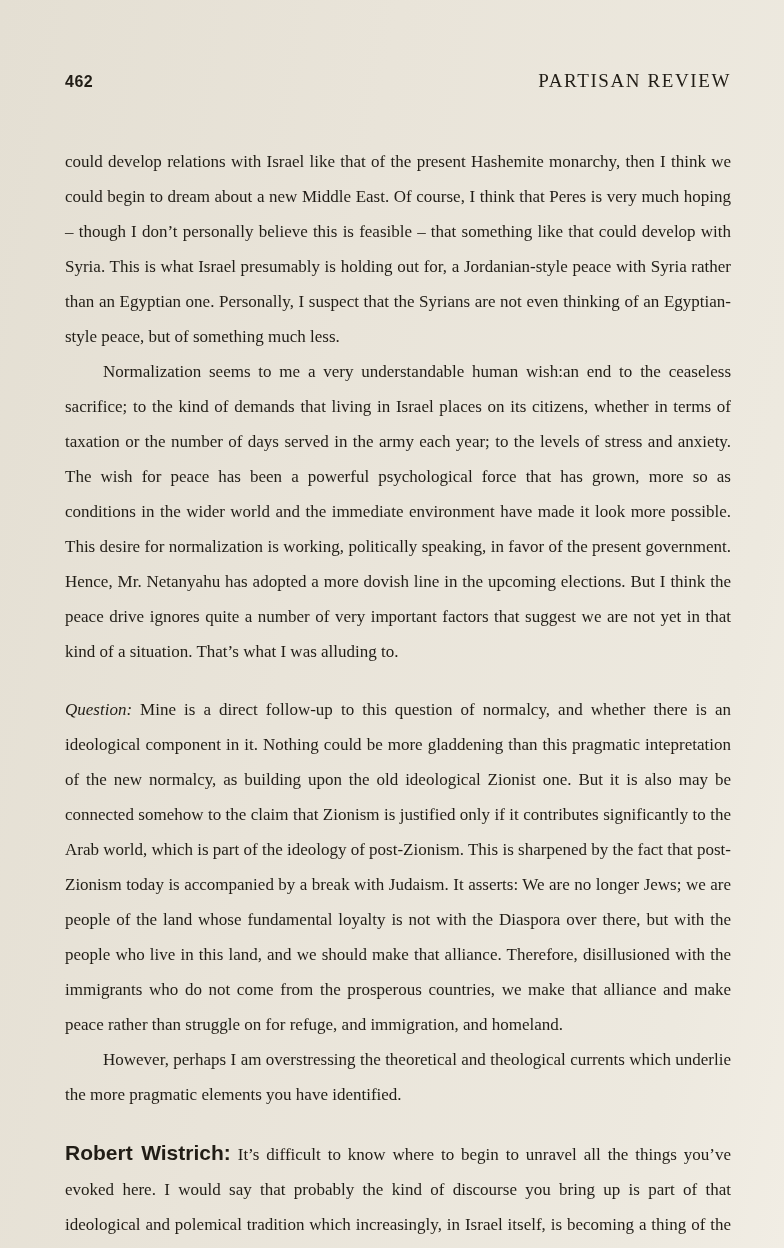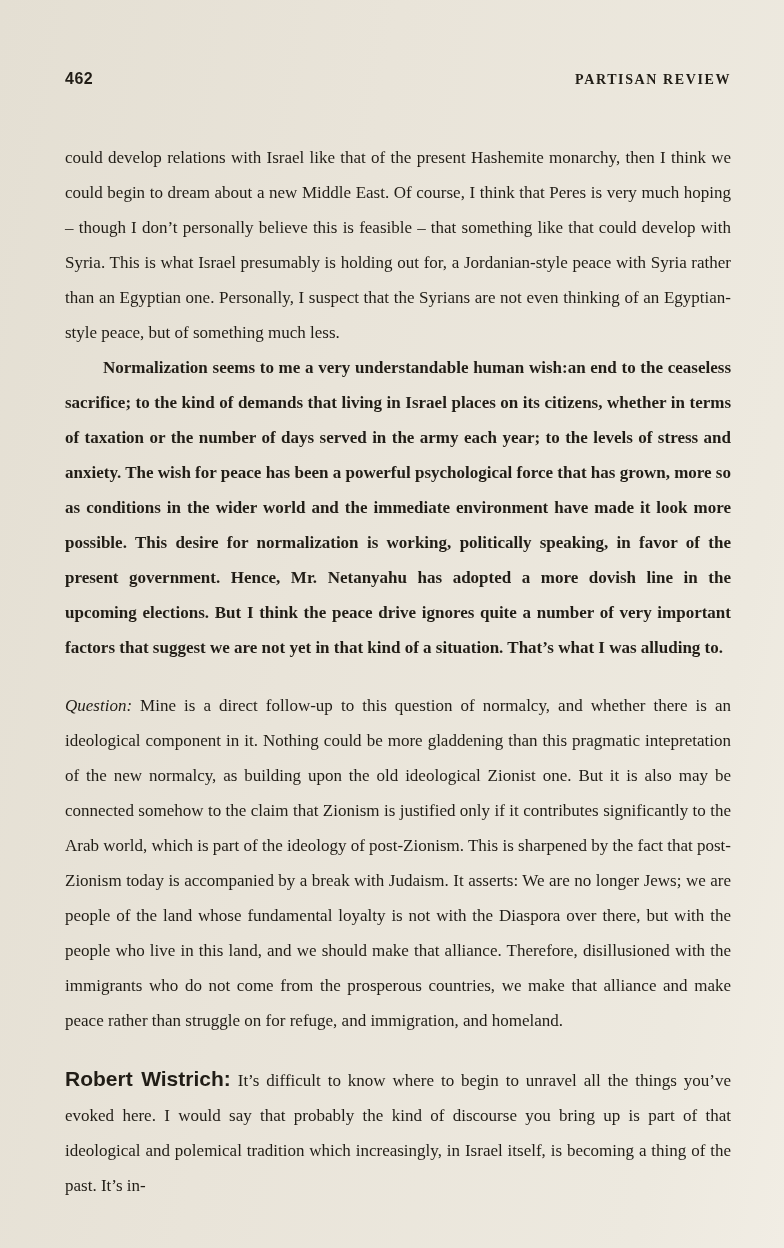--- a/index.html
+++ b/index.html
@@ -26,36 +26,34 @@
     justify-content: space-between;
     align-items: baseline;
   }
   .page-num {
     font-family: "Liberation Sans", sans-serif;
     font-weight: bold;
     font-size: 16px;
     letter-spacing: 0.5px;
   }
   .journal {
-    font-size: 14px;
+    font-size: 19px;
     letter-spacing: 1.6px;
-    font-weight: bold;
   }
   .body-text {
     margin-top: 52px;
     font-size: 17px;
     line-height: 35px;
     text-align: justify;
   }
   .body-text p {
     margin: 0;
   }
   .body-text p.indent {
     text-indent: 38px;
-    font-weight: bold;
   }
   .body-text p.gap {
     margin-top: 23px;
   }
   .lead-italic {
     font-style: italic;
   }
   .lead-bold {
     font-family: "Liberation Sans", sans-serif;
     font-weight: bold;
@@ -67,15 +65,16 @@
 
 <div class="page">
   <div class="header">
     <span class="page-num">462</span>
     <span class="journal">PARTISAN REVIEW</span>
   </div>
   <div class="body-text">
       <p>could develop relations with Israel like that of the present Hashemite monarchy, then I think we could begin to dream about a new Middle East. Of course, I think that Peres is very much hoping – though I don’t personally believe this is feasible – that something like that could develop with Syria. This is what Israel presumably is holding out for, a Jordanian-style peace with Syria rather than an Egyptian one. Personally, I suspect that the Syrians are not even thinking of an Egyptian-style peace, but of something much less.</p>
       <p class="indent">Normalization seems to me a very understandable human wish:an end to the ceaseless sacrifice; to the kind of demands that living in Israel places on its citizens, whether in terms of taxation or the number of days served in the army each year; to the levels of stress and anxiety. The wish for peace has been a powerful psychological force that has grown, more so as conditions in the wider world and the immediate environment have made it look more possible. This desire for normalization is working, politically speaking, in favor of the present government. Hence, Mr. Netanyahu has adopted a more dovish line in the upcoming elections. But I think the peace drive ignores quite a number of very important factors that suggest we are not yet in that kind of a situation. That’s what I was alluding to.</p>
       <p class="gap"><span class="lead-italic">Question:</span> Mine is a direct follow-up to this question of normalcy, and whether there is an ideological component in it. Nothing could be more gladdening than this pragmatic intepretation of the new normalcy, as building upon the old ideological Zionist one. But it is also may be connected somehow to the claim that Zionism is justified only if it contributes significantly to the Arab world, which is part of the ideology of post-Zionism. This is sharpened by the fact that post-Zionism today is accompanied by a break with Judaism. It asserts: We are no longer Jews; we are people of the land whose fundamental loyalty is not with the Diaspora over there, but with the people who live in this land, and we should make that alliance. Therefore, disillusioned with the immigrants who do not come from the prosperous countries, we make that alliance and make peace rather than struggle on for refuge, and immigration, and homeland.</p>
+      <p class="indent">However, perhaps I am overstressing the theoretical and theological currents which underlie the more pragmatic elements you have identified.</p>
       <p class="gap"><span class="lead-bold">Robert Wistrich:</span> It’s difficult to know where to begin to unravel all the things you’ve evoked here. I would say that probably the kind of discourse you bring up is part of that ideological and polemical tradition which increasingly, in Israel itself, is becoming a thing of the past. It’s in-</p>
     </div>
 </div>
 
 </body></html>

